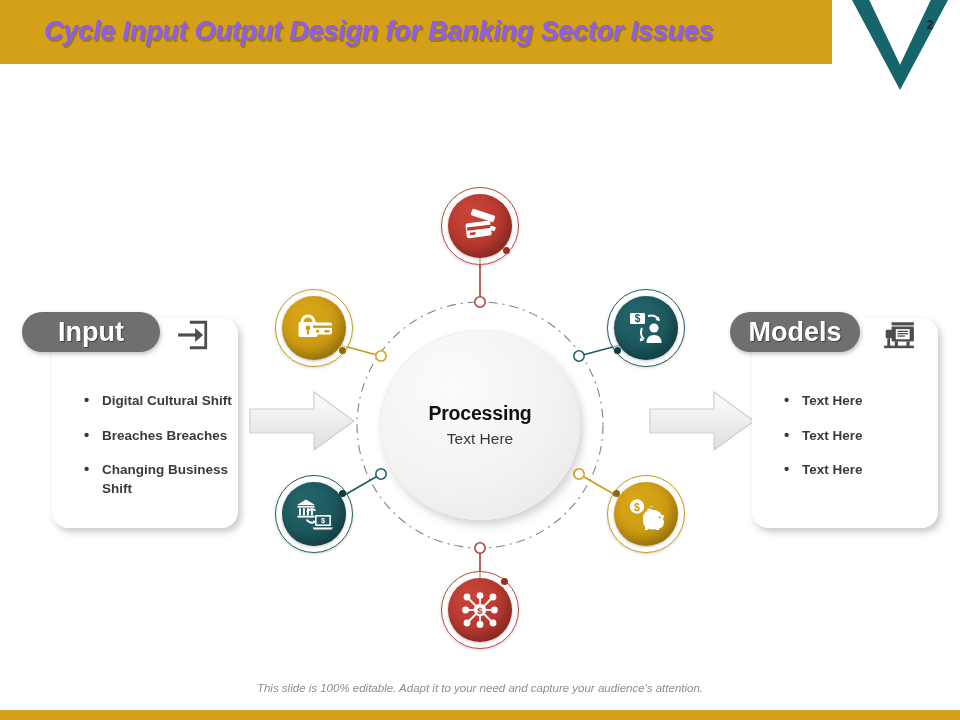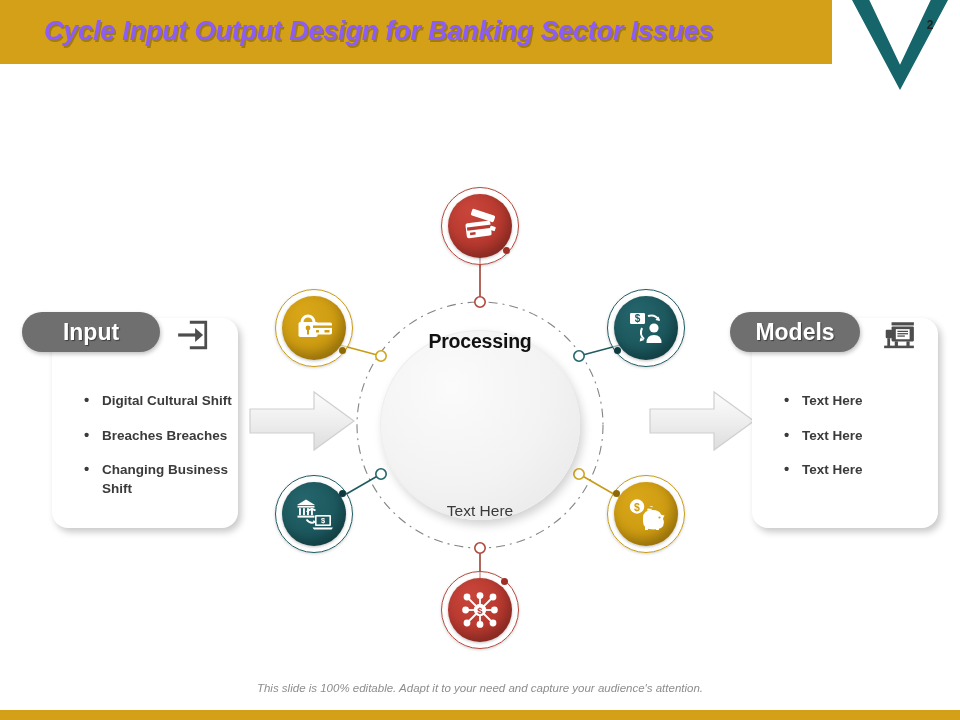--- a/index.html
+++ b/index.html
@@ -111,21 +111,21 @@
   #panel-input  { left: 52px;  top: 318px; width: 186px; height: 210px; }
   #panel-output { left: 752px; top: 318px; width: 186px; height: 210px; }
 
   .panel-pill {
     position: absolute;
     top: -6px;
     height: 40px;
     border-radius: 20px;
     background: #6f6f6f;
     color: #ffffff;
-    font-size: 23px;
+    font-size: 27px;
     font-weight: bold;
     display: flex;
     align-items: center;
     justify-content: center;
     text-shadow: 1px 1px 1px rgba(0,0,0,0.45);
     box-shadow: 1px 2px 4px rgba(0,0,0,0.25);
   }
   #pill-input  { left: -30px; width: 138px; }
   #pill-output { left: -22px; width: 130px; }
 
@@ -183,21 +183,21 @@
     left: 380px;
     top: 330px;
     width: 200px;
     height: 190px;
     border-radius: 50%;
     background: radial-gradient(circle at 36% 30%, #fbfbfb 0%, #f3f3f3 52%, #e6e6e6 100%);
     box-shadow: 3px 5px 10px rgba(0,0,0,0.18), inset 0 0 0 1px #eeeeee;
     display: flex;
     flex-direction: column;
     align-items: center;
-    justify-content: space-between;
+    justify-content: center;
   }
   #hub-title {
     font-size: 19.5px;
     font-weight: bold;
     color: #111111;
     letter-spacing: -0.2px;
   }
   #hub-sub {
     margin-top: 5px;
     font-size: 15.5px;

